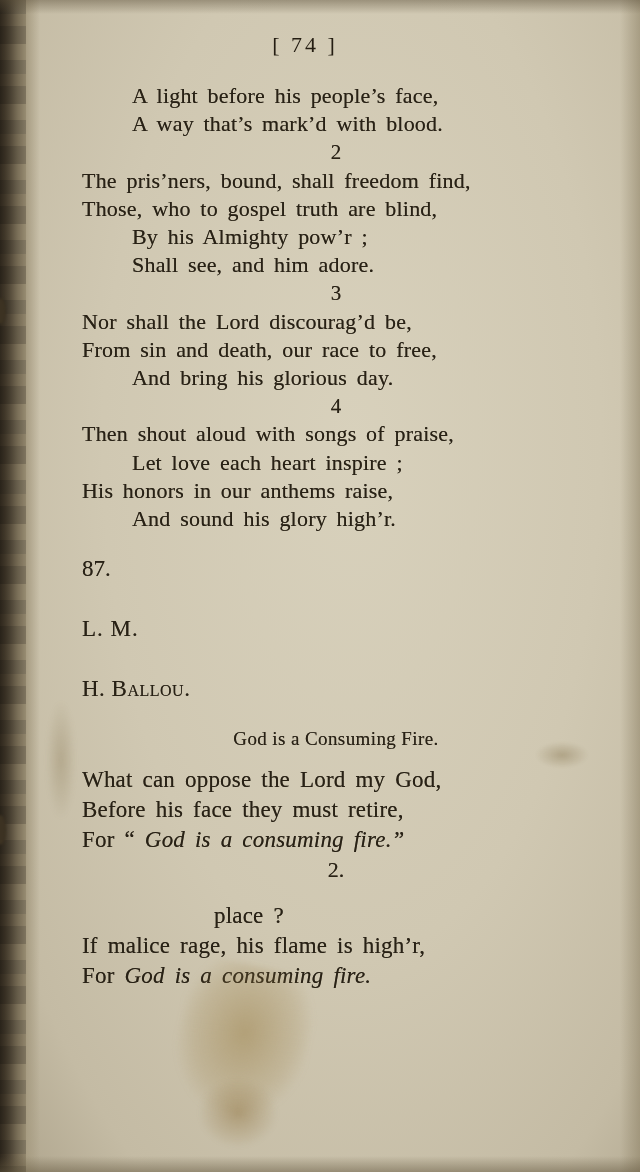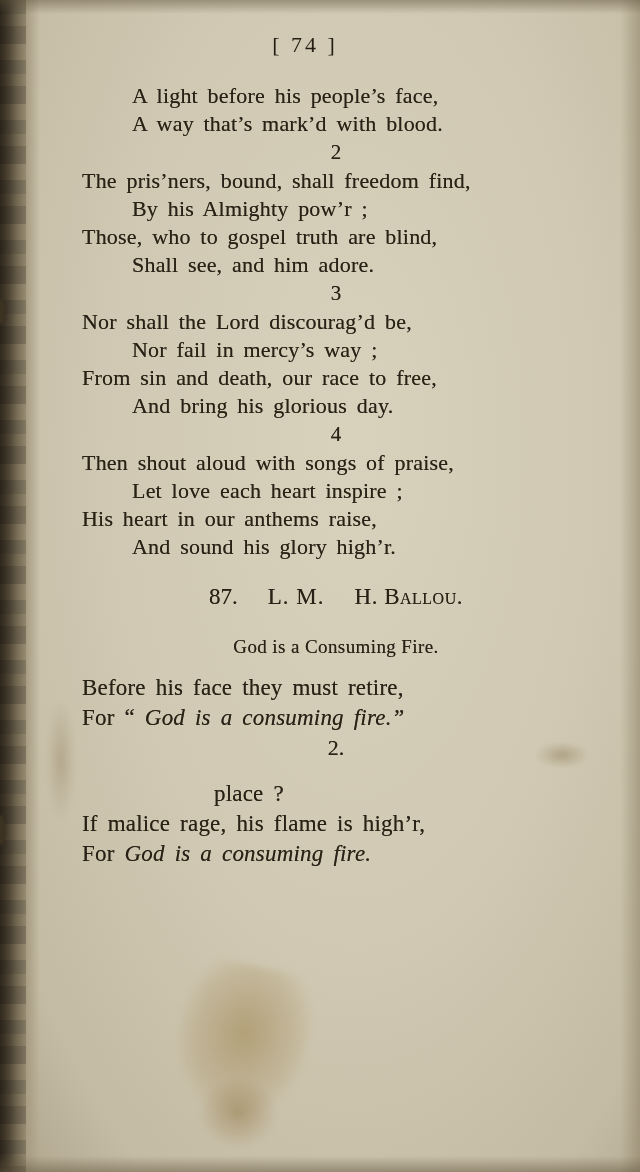--- a/index.html
+++ b/index.html
@@ -91,20 +91,21 @@
   }
   .indent { padding-left: 50px; }
   .stanza-number {
     text-align: center; font-size: 21px; line-height: 28.2px;
     text-shadow: 0 0 0.5px rgba(40,33,21,0.6);
   }
   .hymn-heading {
     display: flex; justify-content: center; align-items: baseline;
     gap: 30px; margin-top: 21px; font-size: 23px; line-height: 30px;
     text-shadow: 0 0 0.5px rgba(40,33,21,0.6);
+    flex-direction: column;
   }
   .hymn-meter { font-variant: small-caps; letter-spacing: 1px; }
   .hymn-author { font-variant: small-caps; letter-spacing: 0.5px; }
   .hymn-title {
     text-align: center; font-size: 19px; margin-top: 23px; line-height: 24px;
     letter-spacing: 0.4px; font-weight: bold; font-weight: 500;
     text-shadow: 0 0 0.5px rgba(40,33,21,0.6);
   }
   .verse { margin-top: 14px; }
   .verse .line { font-size: 23px; line-height: 30px; }
@@ -120,44 +121,44 @@
 
   <div class="page-number">[ 74 ]</div>
 
   <div class="text-block">
 
     <div class="line indent">A light before his people’s face,</div>
     <div class="line indent">A way that’s mark’d with blood.</div>
 
     <div class="stanza-number">2</div>
     <div class="line">The pris’ners, bound, shall freedom find,</div>
+    <div class="line">Those, who to gospel truth are blind,</div>
     <div class="line indent">By his Almighty pow’r ;</div>
-    <div class="line">Those, who to gospel truth are blind,</div>
     <div class="line indent">Shall see, and him adore.</div>
 
     <div class="stanza-number">3</div>
     <div class="line">Nor shall the Lord discourag’d be,</div>
-    <div class="line indent">Nor fail in mercy’s way ;</div>
     <div class="line">From sin and death, our race to free,</div>
     <div class="line indent">And bring his glorious day.</div>
 
     <div class="stanza-number">4</div>
     <div class="line">Then shout aloud with songs of praise,</div>
     <div class="line indent">Let love each heart inspire ;</div>
-    <div class="line">His heart in our anthems raise,</div>
+    <div class="line">His honors in our anthems raise,</div>
     <div class="line indent">And sound his glory high’r.</div>
 
     <div class="hymn-heading">
       <span class="hymn-no">87.</span>
       <span class="hymn-meter">L. M.</span>
       <span class="hymn-author">H. Ballou.</span>
     </div>
     <div class="hymn-title">God is a Consuming Fire.</div>
 
     <div class="verse">
+      <div class="line">What can oppose the Lord my God,</div>
       <div class="line">Before his face they must retire,</div>
       <div class="line"><span>For “ </span><span class="italic">God is a consuming fire.”</span></div>
 
       <div class="stanza-number">2.</div>
 
       <div class="line place-indent">place ?</div>
       <div class="line">If malice rage, his flame is high’r,</div>
       <div class="line"><span>For </span><span class="italic">God is a consuming fire.</span></div>
     </div>
 

